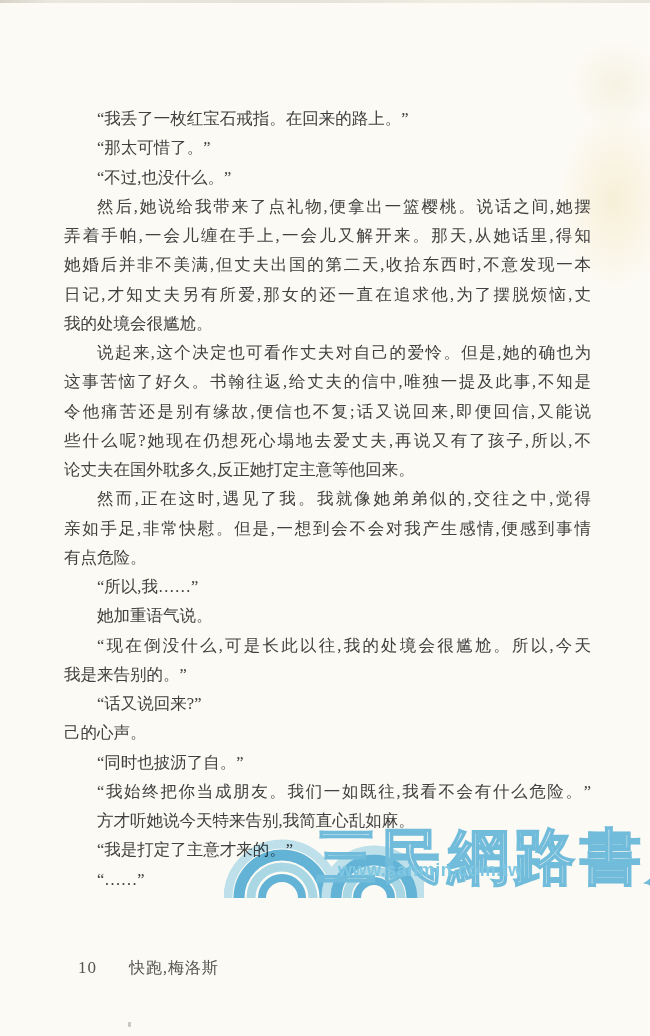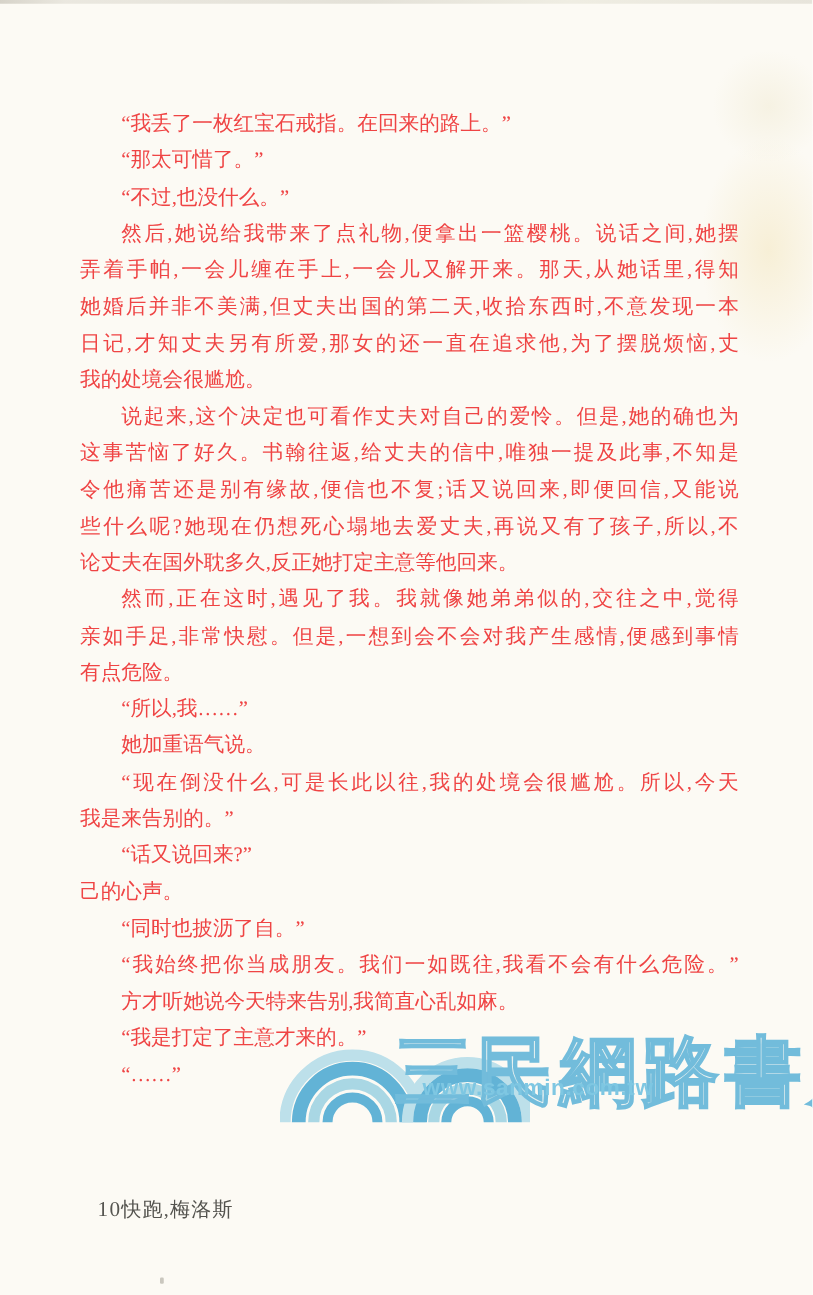--- a/index.html
+++ b/index.html
@@ -23,22 +23,22 @@
   .scan-blotch-b{
     position:absolute;left:570px;top:40px;width:90px;height:90px;
     background:radial-gradient(closest-side,rgba(240,234,210,.5),rgba(240,234,210,0));
   }
   .scan-speck{
     position:absolute;left:128px;top:1022px;width:3px;height:5px;
     background:#a19d92;opacity:.55;border-radius:1px;
   }
   
   .text-block{
-    position:absolute;left:64px;top:84px;width:527px;
-    color:#ef4444;
+    position:absolute;left:64px;top:104px;width:527px;
+    color:#404040;
     font-size:16.5px;
     line-height:29.25px;
   }
   .line{
     height:29.25px;overflow:hidden;
     text-align:left;
     white-space:pre-wrap;
   }
   .line.indent{padding-left:33px;}
   .line.justify{text-align:justify;text-align-last:justify;}
@@ -69,20 +69,21 @@
   
   .footer{
     position:absolute;left:78px;top:958px;width:500px;height:24px;
     color:#565550;
   }
   .page-number{
     font-family:"Liberation Serif", serif;
     font-size:17px;letter-spacing:1px;
   }
   .running-title{
+    margin-left:32px;
     font-size:16px;letter-spacing:1px;
     color:#54534e;
   }
 </style>
 </head>
 <body>
 
 <div class="page">
 
   <div class="scan-edge-top"></div>

